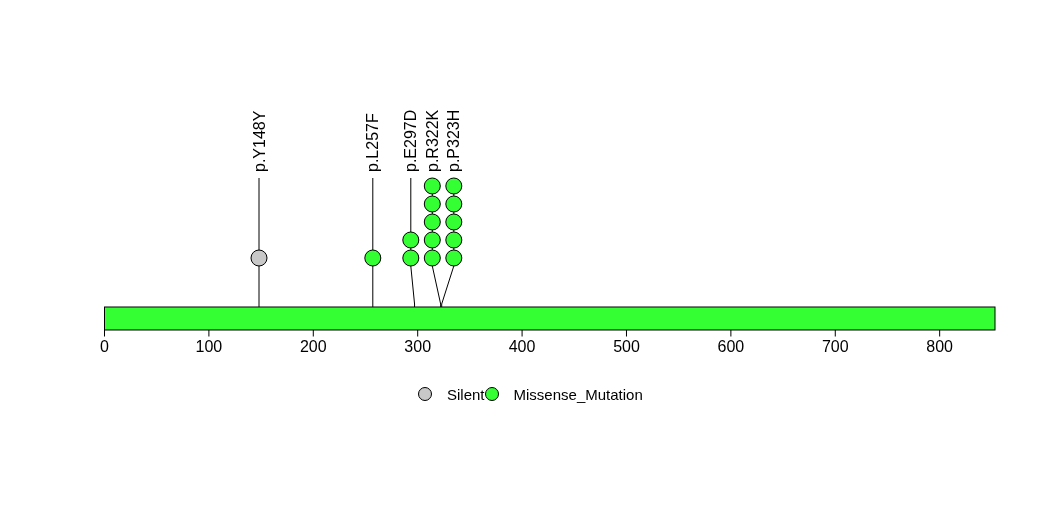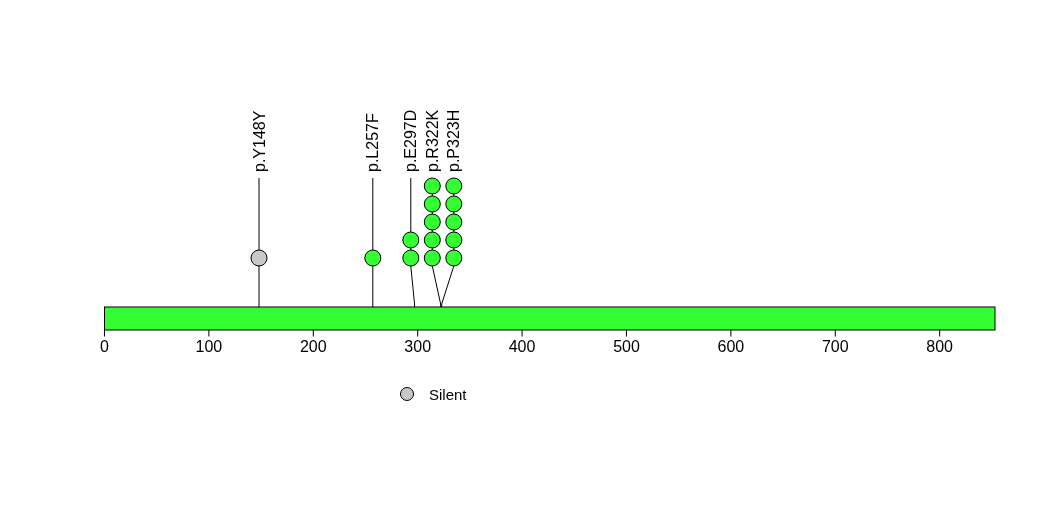--- a/index.html
+++ b/index.html
@@ -8,21 +8,21 @@
     width:1047px;height:524px;
     background:#ffffff;
     font-family:"Liberation Sans", "DejaVu Sans", sans-serif;
     overflow:hidden;
   }
   svg text{fill:#000000;}
   .tick-label{font:16px "Liberation Sans", sans-serif;}
   .mut-label{font:16px "Liberation Sans", sans-serif;}
   .legend{
     position:absolute;
-    left:400px;top:384px;
+    left:418px;top:384px;
     display:flex;flex-direction:row;
   }
   .legend-row{
     display:flex;align-items:center;
     height:20px;margin-bottom:2px;
     font-size:15px;color:#000;
   }
   .swatch{
     width:12px;height:12px;
     border:1px solid #000;
@@ -86,14 +86,18 @@
       <circle cx="453.80422039859315" cy="204" r="8" fill="#33ff33" stroke="#000" stroke-width="1"></circle>
       <circle cx="453.80422039859315" cy="186" r="8" fill="#33ff33" stroke="#000" stroke-width="1"></circle>
       <text x="453.80422039859315" y="172" transform="rotate(-90 453.80422039859315 172)" text-anchor="start" dominant-baseline="central" class="mut-label">p.P323H</text>
     </svg>
 
   <div class="legend">
     <div class="legend-row">
       <span class="swatch" id="swatch-0" style="background: rgb(200, 200, 200);"></span>
       <span>Silent</span>
     </div>
+    <div class="legend-row">
+      <span class="swatch" id="swatch-1" style="background: rgb(51, 255, 51);"></span>
+      <span>Missense_Mutation</span>
+    </div>
   </div>
 </div>
 
 </body></html>

